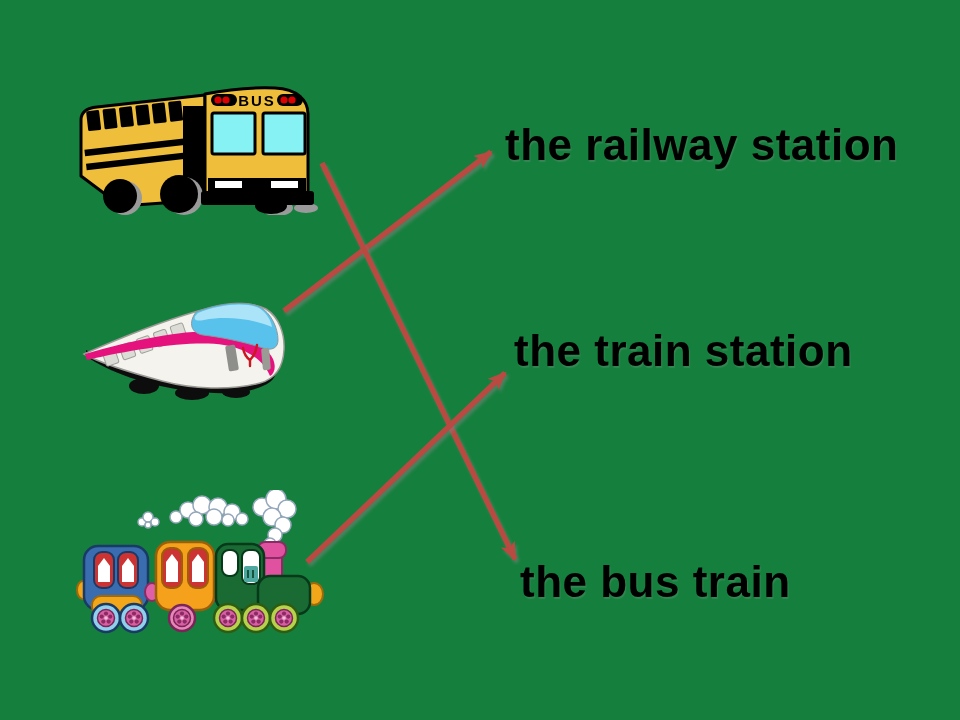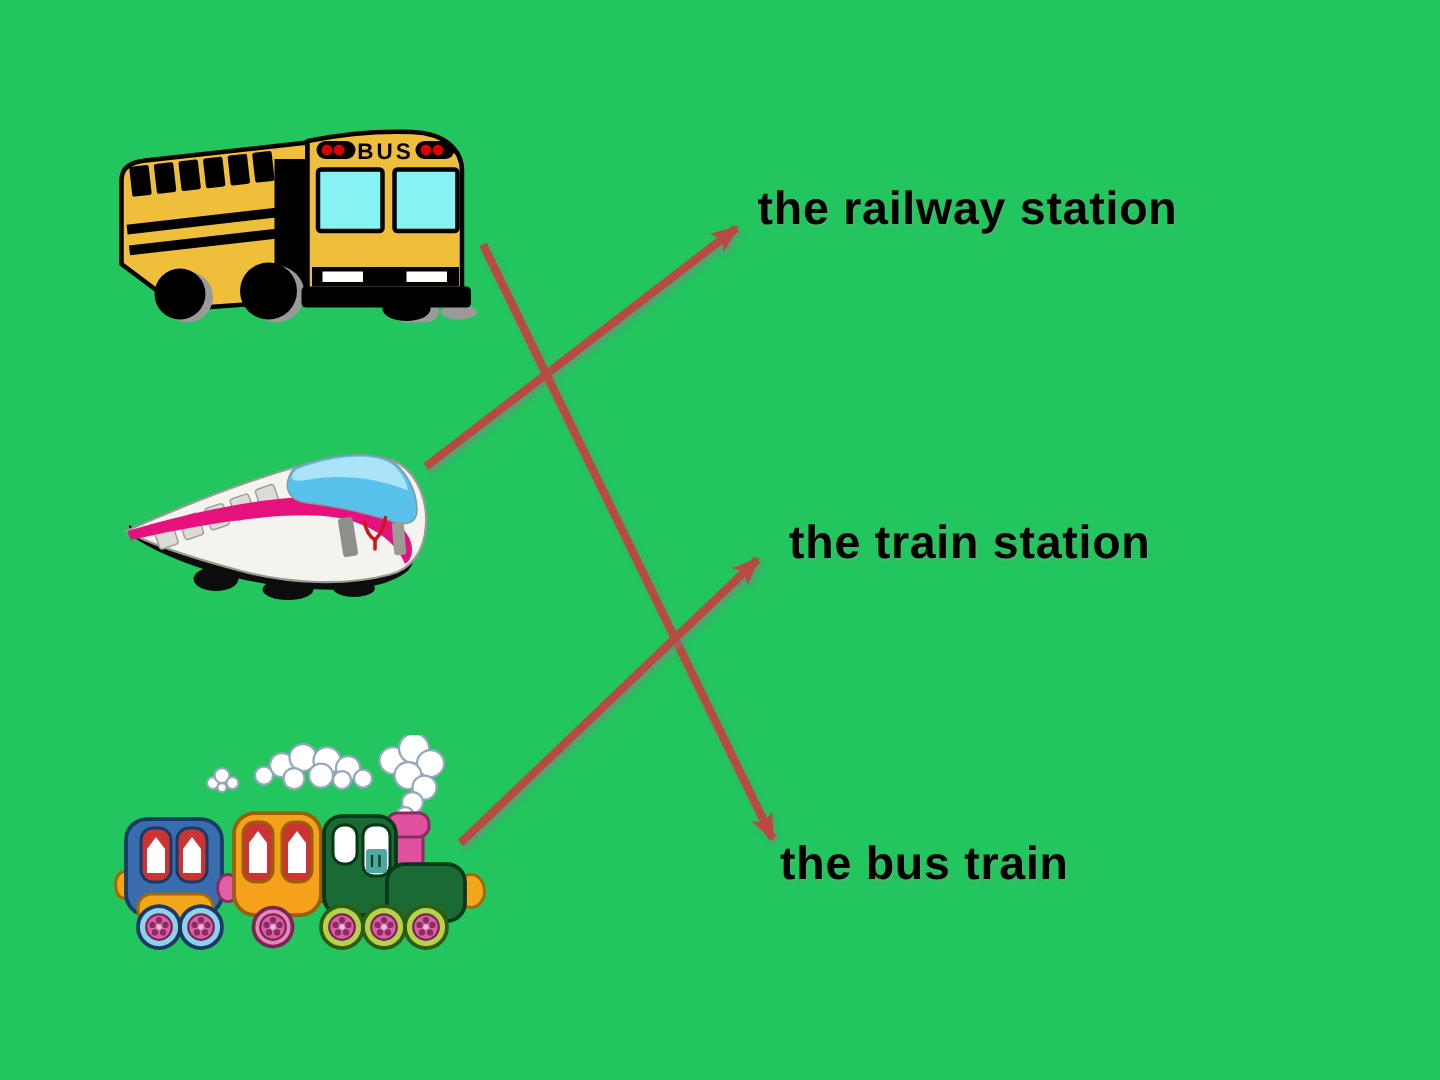--- a/index.html
+++ b/index.html
@@ -5,21 +5,21 @@
   html, body { margin: 0; padding: 0; }
   body {
     width: 960px; height: 720px;
     background: #ffffff;
     font-family: "Liberation Sans", sans-serif;
     overflow: hidden;
   }
   .slide {
     position: relative;
     width: 960px; height: 720px;
-    background: #22c55e;
+    background: #15803d;
   }
   .vehicle {
     position: absolute;
     z-index: 1;
   }
   .vehicle svg { display: block; width: 100%; height: 100%; }
   .vehicle-bus   { left: 75px;  top: 80px;  width: 245px; height: 135px; }
   .vehicle-train { left: 80px;  top: 292px; width: 215px; height: 125px; }
   .vehicle-toy   { left: 76px;  top: 490px; width: 250px; height: 145px; }
   #connector-layer {
@@ -27,30 +27,30 @@
     width: 960px; height: 720px;
     z-index: 2;
     pointer-events: none;
   }
   .match-line {
     filter: drop-shadow(2.5px 3px 1.5px rgba(130,130,130,0.5));
   }
   .match-label {
     position: absolute;
     z-index: 3;
-    font-size: 31px;
+    font-size: 44px;
     font-weight: 700;
     line-height: 1;
     letter-spacing: 0.5px;
     color: #000000;
     white-space: nowrap;
     text-shadow: 1px 2px 1px rgba(160,160,160,0.22);
   }
   .label-railway { left: 505px; top: 123px; }
-  .label-train   { left: 514px; top: 346px; margin-left: 12px; }
+  .label-train   { left: 514px; top: 329px; }
   .label-bus     { left: 520px; top: 560px; }
 </style>
 </head>
 <body>
 
 <div class="slide">
 
   <div class="vehicle vehicle-bus">
     <svg viewBox="0 0 245 135">
 

